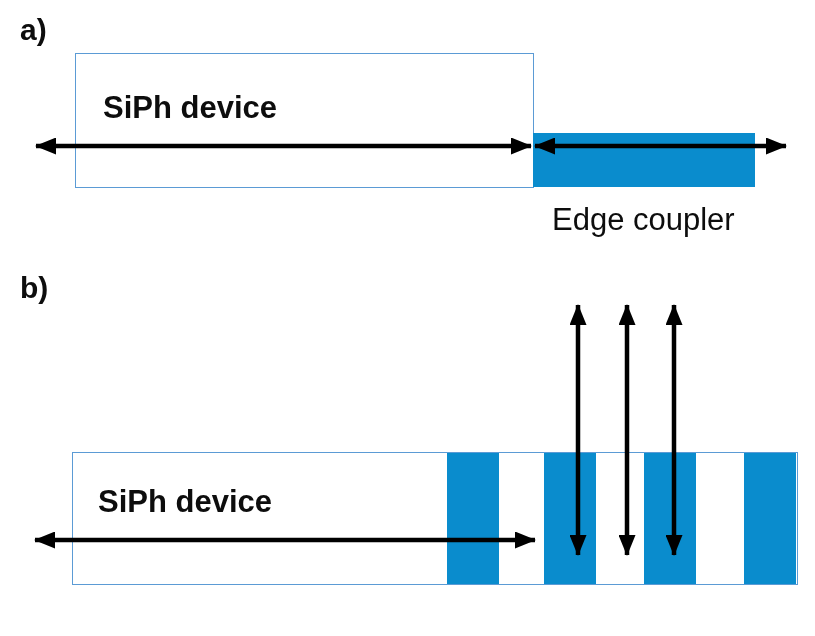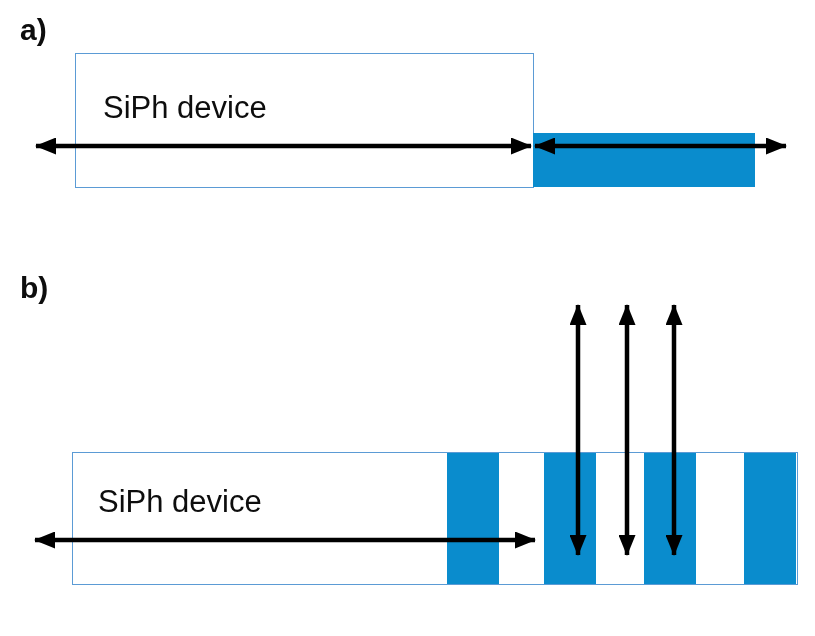--- a/index.html
+++ b/index.html
@@ -36,20 +36,21 @@
   }
   #device-box-a{left:75px;top:53px;width:459px;height:135px;}
   #device-box-b{left:72px;top:452px;width:726px;height:133px;}
 
   .device-text{
     position:absolute;
     font-size:31px;
     line-height:1;
     color:var(--text-color);
     white-space:nowrap;
+    font-weight:bold;
   }
   #device-text-a{left:103px;top:92px;}
   #device-text-b{left:98px;top:486px;}
 
   #edge-coupler-box{
     position:absolute;
     left:533px;top:133px;width:222px;height:54px;
     background:var(--coupler-fill);
   }
 
@@ -93,20 +94,21 @@
 <div class="stage">
 
   <div class="panel-label" id="panel-a-label">a)</div>
 
   <div class="device-box" id="device-box-a"></div>
 
   <div class="device-text" id="device-text-a">SiPh device</div>
 
   <div id="edge-coupler-box"></div>
 
+  <div class="caption" id="edge-coupler-caption">Edge coupler</div>
 
   <div class="panel-label" id="panel-b-label">b)</div>
 
   <div class="device-box" id="device-box-b">
     <div class="grating-stripe" id="stripe-1"></div>
     <div class="grating-stripe" id="stripe-2"></div>
     <div class="grating-stripe" id="stripe-3"></div>
     <div class="grating-stripe" id="stripe-4"></div>
   </div>
 

